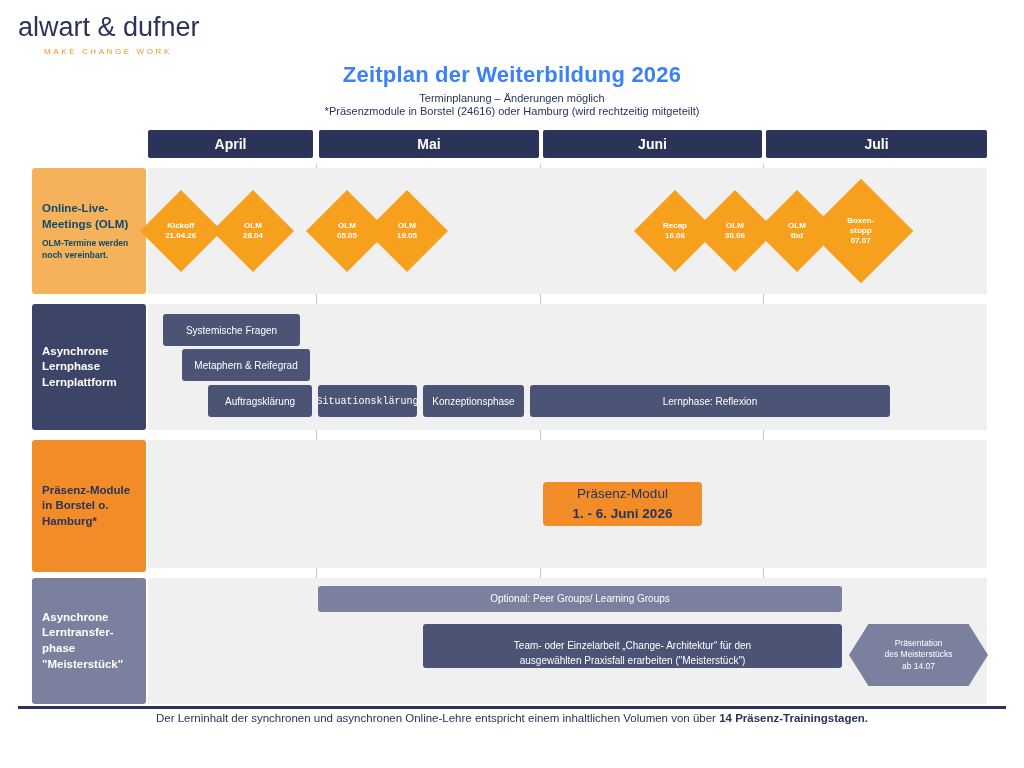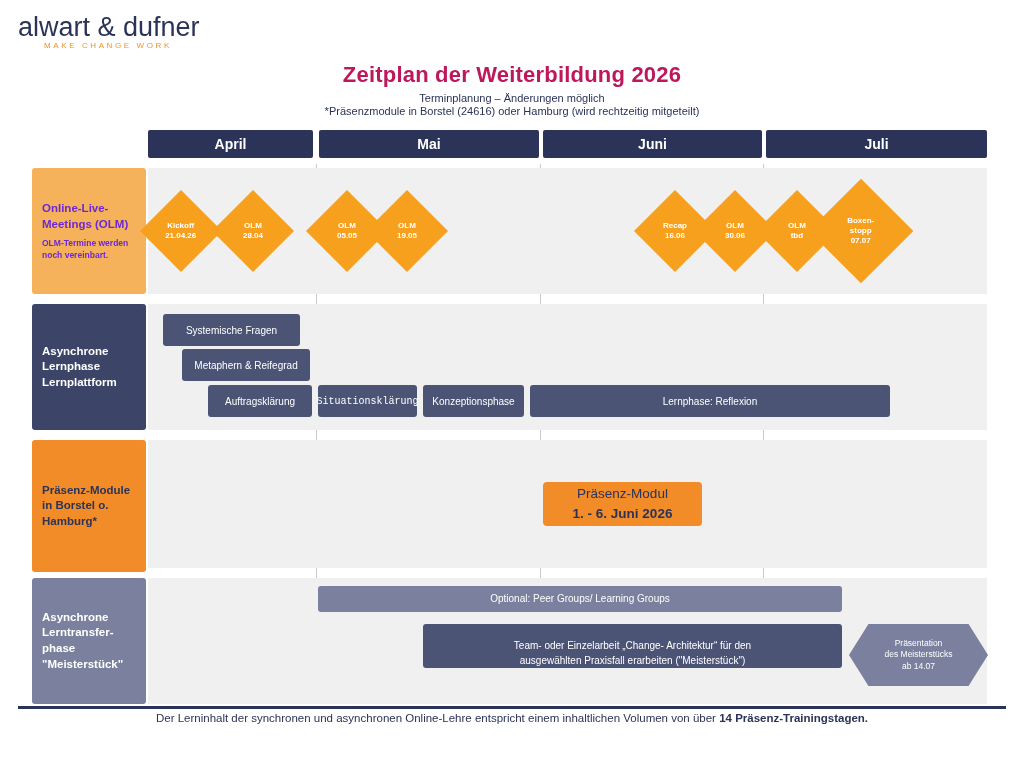--- a/index.html
+++ b/index.html
@@ -24,33 +24,34 @@
     font-size: 27px;
     color: #2b3358;
     letter-spacing: 0px;
     font-weight: 400;
     line-height: 1;
   }
   .logo-sub {
     font-size: 8px;
     color: #f0932b;
     letter-spacing: 2.6px;
+    margin-top: 6px;
     margin-left: 26px;
   }
   .title-block {
     position: absolute;
     left: 0;
     right: 0;
     top: 62px;
     text-align: center;
   }
   .main-title {
     font-size: 22px;
     font-weight: bold;
-    color: #be185d;
+    color: #3b82f6;
     letter-spacing: 0.2px;
   }
   .sub1 {
     font-size: 11px;
     color: #2b3358;
     margin-top: 4px;
   }
   .sub2 {
     font-size: 11px;
     color: #2b3358;
@@ -102,21 +103,21 @@
     font-size: 11.5px;
     font-weight: bold;
     line-height: 1.35;
   }
   .row-label .rl-note {
     font-size: 8.5px;
     font-weight: bold;
     line-height: 1.3;
     margin-top: 6px;
   }
-  .lbl-olm { background: #f5b25a; color: #6d28d9; }
+  .lbl-olm { background: #f5b25a; color: #0c4a6e; }
   .lbl-async { background: #3c4468; color: #ffffff; }
   .lbl-praesenz { background: #f28c28; color: #2b3358; }
   .lbl-transfer { background: #7a809e; color: #ffffff; }
 
   
   .band {
     position: absolute;
     background: #f0f0f0;
   }
 

